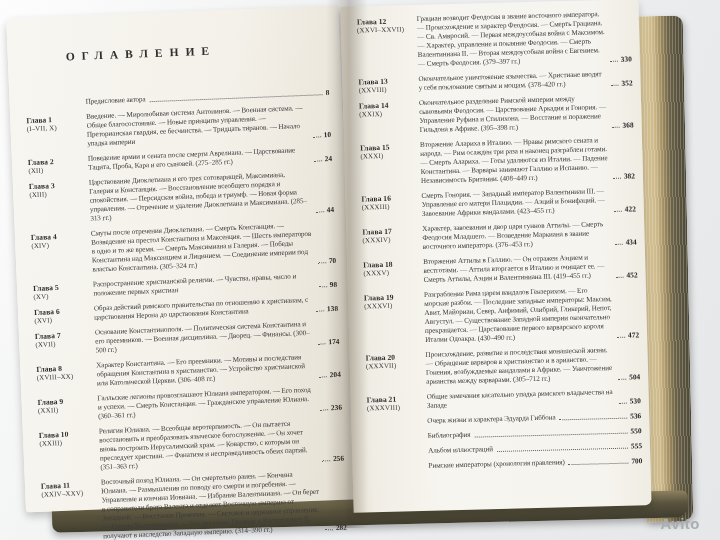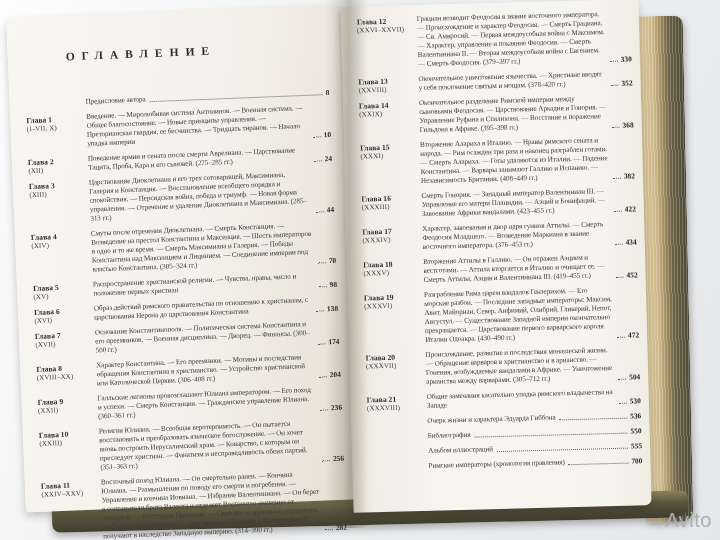--- a/index.html
+++ b/index.html
@@ -60,23 +60,23 @@
   .chap-roman { display:block; font-size:6.9px; color:#3c3c3c; letter-spacing:0.2px; }
   .entry { flex:1; display:flex; align-items:flex-end; min-width:0; }
   .entry-text { font-size:7.2px; line-height:9px; letter-spacing:-0.1px; }
   .dots {
     flex:1 1 8px; min-width:8px; height:0;
     border-bottom:1.3px dotted #5f5f5f;
     margin:0 3px 2px 4px; align-self:flex-end;
   }
   .pageno { font-weight:bold; font-size:7.4px; color:#262626; align-self:flex-end; line-height:9px; }
   .watermark {
-    position:absolute; right:8px; bottom:8px; z-index:10;
+    position:absolute; right:20px; bottom:8px; z-index:10;
     font-family:"Liberation Sans","DejaVu Sans",sans-serif;
-    font-size:20px; font-weight:400; color:#a9aeb3; letter-spacing:0.5px;
+    font-size:15px; font-weight:700; color:#a9aeb3; letter-spacing:0.5px;
   }
 </style>
 </head>
 <body>
 
 <div class="stage">
 
   <div class="cover-right"></div>
   <div class="cover-bottom"></div>
 

